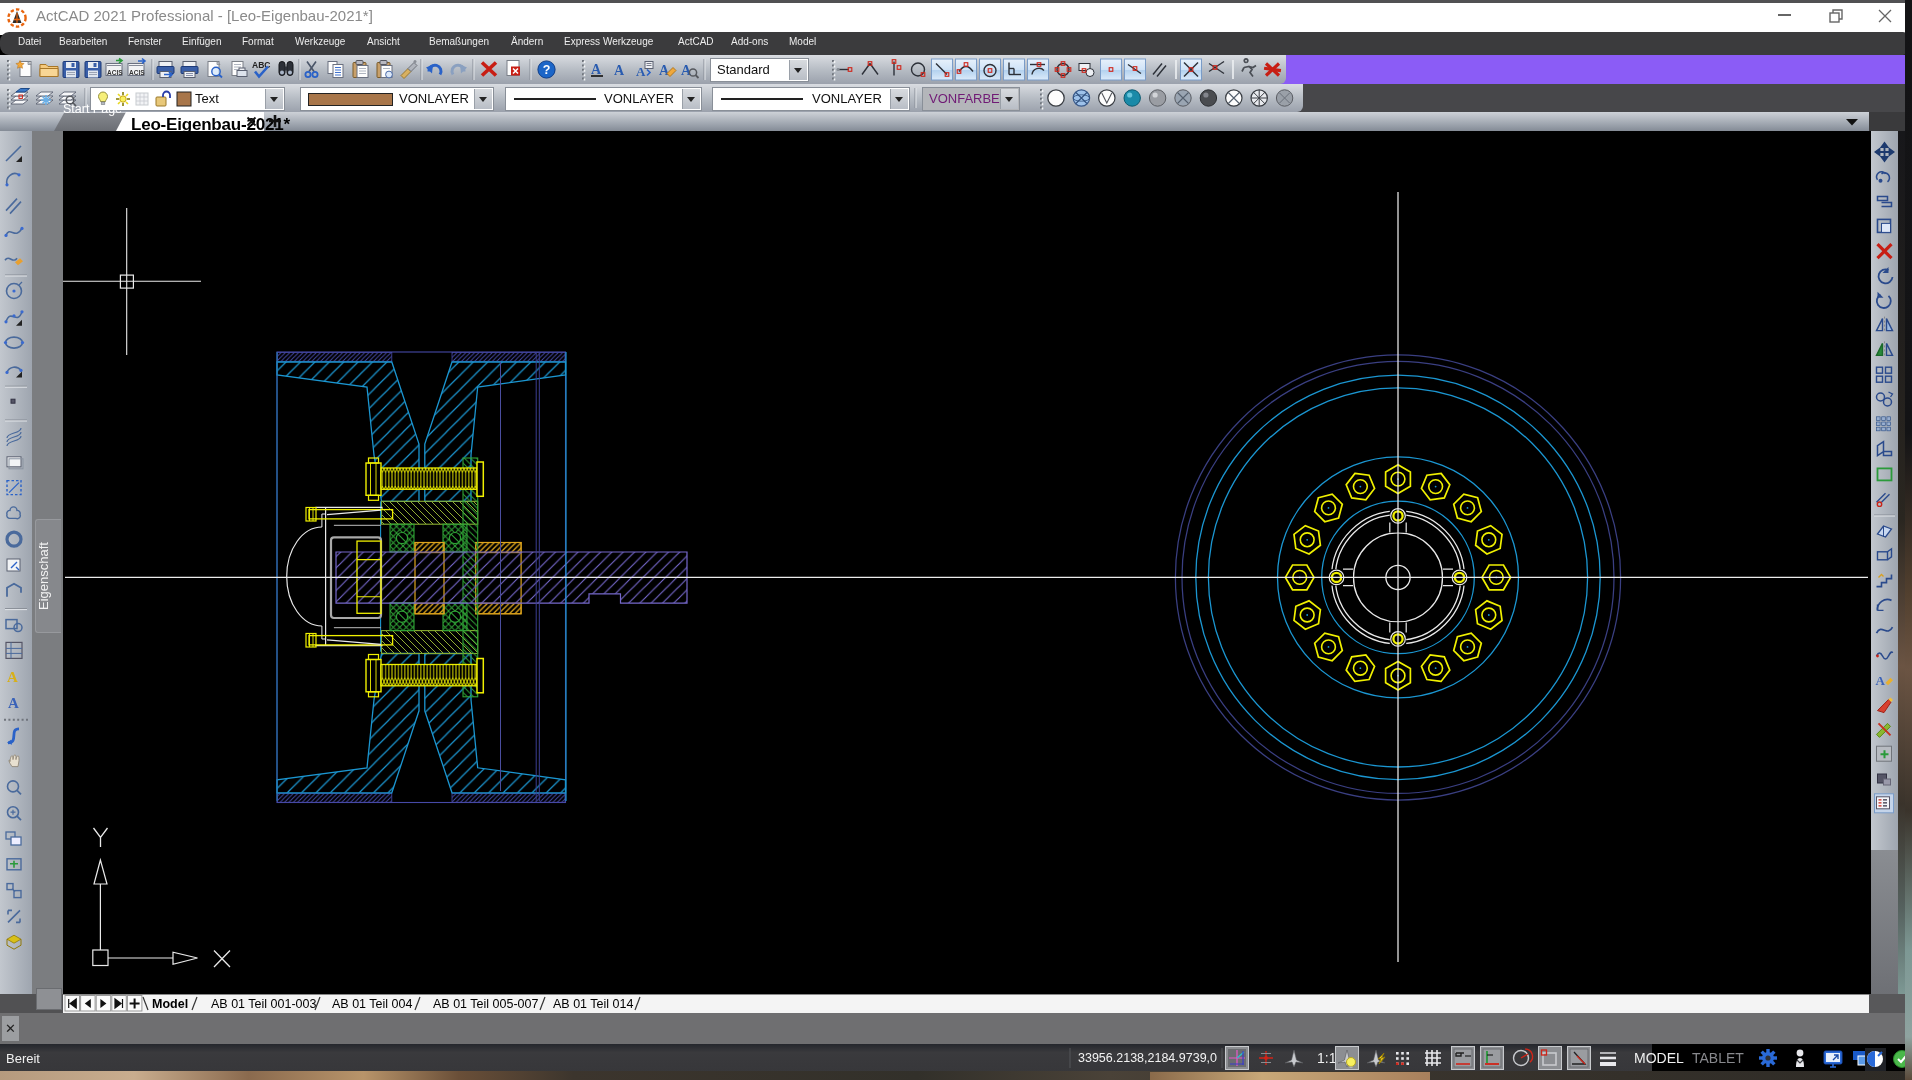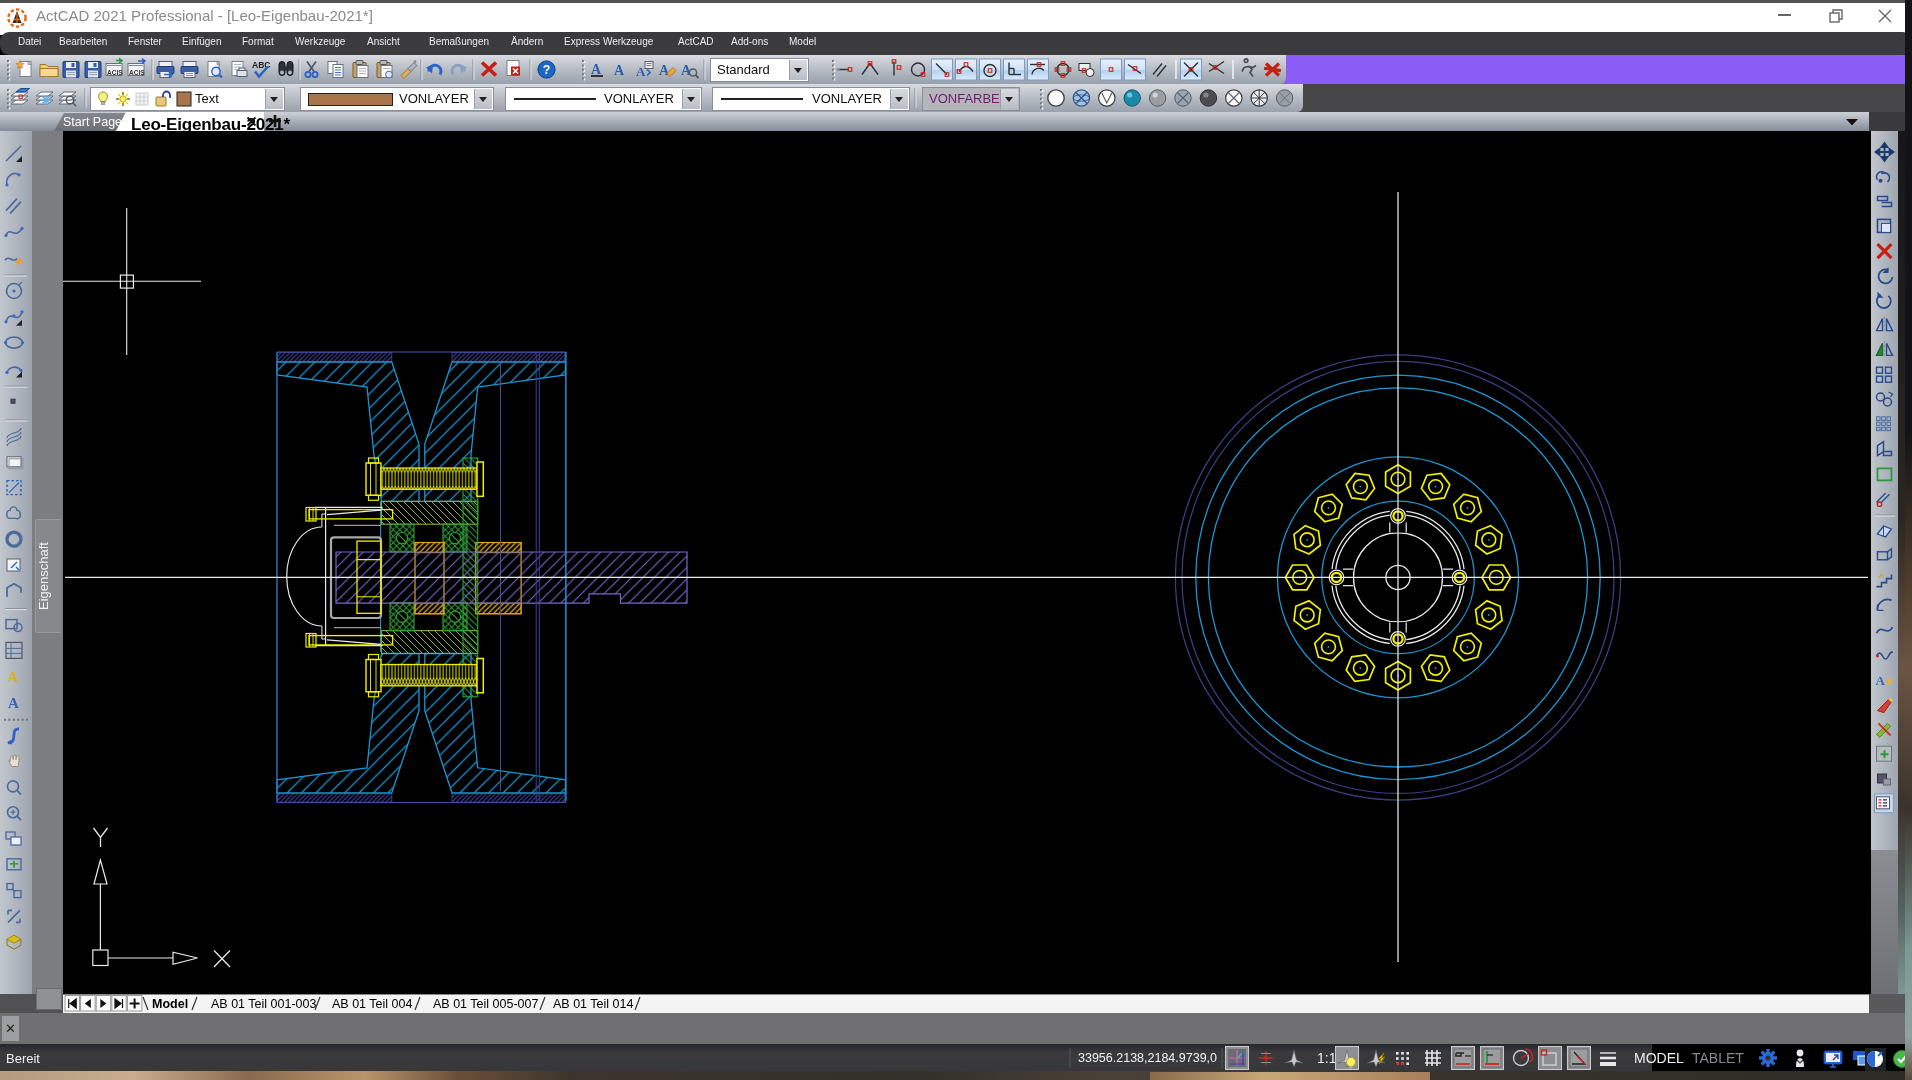--- a/index.html
+++ b/index.html
@@ -479,21 +479,21 @@
       <span class="arr"></span>
     </div>
     <div class="combo abs" style="left:922px;top:3px;width:96px;height:22px;background:#b4b6ba">
       <span class="ctext" style="left:6px;color:#701a75">VONFARBE</span>
       <span class="arr"></span>
     </div>
   </div>
 <div id="tabrow" class="abs"></div>
 <div id="tabrowdesk" class="abs"></div>
 <div class="ctab" style="left:44px;width:86px;top:113px;height:18px;background:linear-gradient(#85888e,#6b6e74);clip-path:polygon(10px 18px,20px 0,86px 0,78px 18px);"></div>
-<div class="ctab" style="left:63px;top:115px;color:#fff;font-size:12.5px;text-align:center;">Start Page</div>
+<div class="ctab" style="left:63px;top:102px;color:#fff;font-size:12.5px;text-align:center;">Start Page</div>
 <div class="ctab" style="left:116px;width:148px;top:112px;height:19px;background:#fff;clip-path:polygon(0 19px,10px 0,148px 0,148px 19px);"></div>
 <div class="ctab" style="left:131px;top:115px;color:#000;font-size:17px;font-weight:bold;letter-spacing:-0.2px;">Leo-Eigenbau-2021*</div>
 <svg class="abs" style="left:246px;top:116px" width="11" height="11" viewBox="0 0 11 11">
     <path d="M1.5 1.5 L9.5 9.5 M9.5 1.5 L1.5 9.5" stroke="#111" stroke-width="1.8"></path>
   </svg>
 <svg class="abs" style="left:268px;top:114px" width="14" height="14" viewBox="0 0 14 14">
     <path d="M7 1 V13 M1 7 H13" stroke="#111" stroke-width="2.6"></path>
   </svg>
 <svg class="abs" style="left:1845px;top:118px" width="14" height="8" viewBox="0 0 14 8">
     <path d="M1 1 L7 7.5 L13 1 Z" fill="#111"></path>

